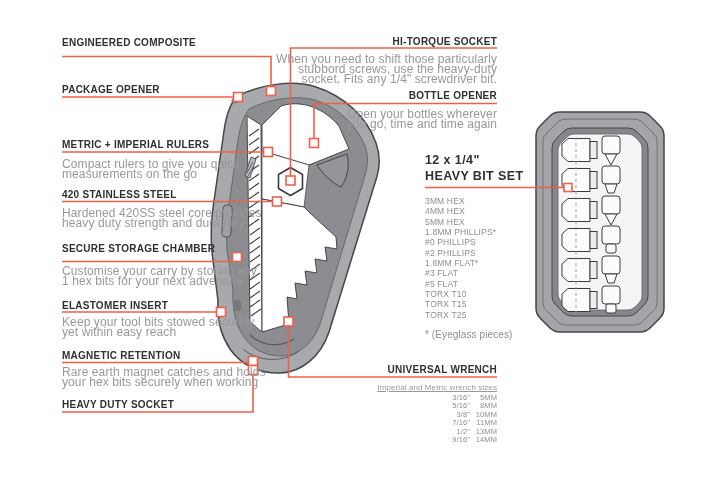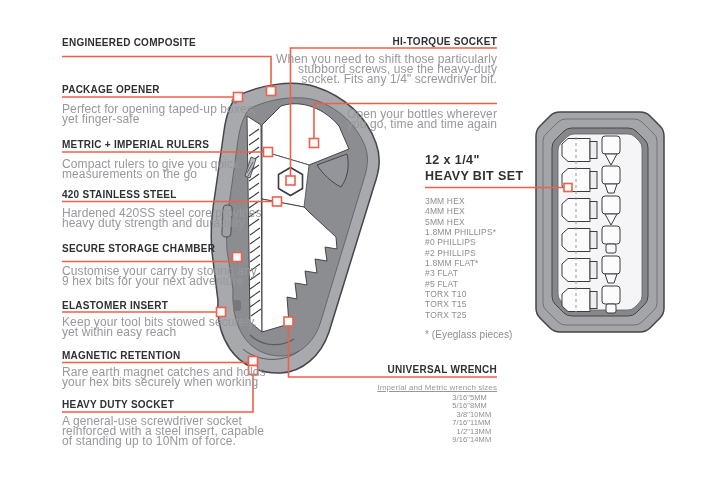--- a/index.html
+++ b/index.html
@@ -26,21 +26,21 @@
   .bitlist div{
     font-size:8.5px;color:#8d8e92;line-height:10.35px;letter-spacing:.15px;
     white-space:nowrap;
   }
   .footnote{font-size:10px;color:#8d8e92;letter-spacing:.1px;}
   .wr-sub{font-size:8px;color:#97989c;letter-spacing:.1px;text-decoration:underline;}
   .wrtable{width:240px;}
   .wr-row{display:flex;justify-content:flex-end;line-height:8.4px;}
   .wr-row span{font-size:7.5px;color:#8d8e92;letter-spacing:.1px;}
   .wr-c0{display:inline-block;width:40px;text-align:right;}
-  .wr-c1{display:inline-block;width:27px;text-align:left;}
+  .wr-c1{display:inline-block;width:27px;text-align:right;}
 </style>
 </head>
 <body>
 
 <div class="stage">
 
   <svg class="art" width="720" height="480" viewBox="0 0 720 480">
 
     <g>
 
@@ -155,53 +155,49 @@
       <rect x="286" y="176" width="9" height="9"></rect>
       <rect x="309.5" y="138.5" width="9" height="9"></rect>
       <rect x="564" y="183.5" width="8" height="8"></rect>
       <rect x="284" y="317" width="9" height="9"></rect>
     </g>
   </svg>
 
   <div class="txt co-title" style="left:62px;top:38px">ENGINEERED COMPOSITE</div>
 
   <div class="txt co-title" style="left:62px;top:85px">PACKAGE OPENER</div>
-  <div class="txt co-desc" style="left:62px;top:104px">Perfect for opening taped-up boxes,
-yet finger-safe</div>
 
   <div class="txt co-desc" style="left:62px;top:159px">Compact rulers to give you quick
 measurements on the go</div>
   <div class="txt co-title" style="left:62px;top:140px">METRIC + IMPERIAL RULERS</div>
 
   <div class="txt co-title" style="left:62px;top:190px">420 STAINLESS STEEL</div>
   <div class="txt co-desc" style="left:62px;top:208px">Hardened 420SS steel core provides
 heavy duty strength and durability</div>
 
   <div class="txt co-title" style="left:62px;top:244px">SECURE STORAGE CHAMBER</div>
   <div class="txt co-desc" style="left:62px;top:266px">Customise your carry by storing any
-9 hex bits for your next adventure</div>
+1 hex bits for your next adventure</div>
 
   <div class="txt co-title" style="left:62px;top:301px">ELASTOMER INSERT</div>
   <div class="txt co-desc" style="left:62px;top:317px">Keep your tool bits stowed securely,
 yet within easy reach</div>
 
   <div class="txt co-title" style="left:62px;top:351px">MAGNETIC RETENTION</div>
   <div class="txt co-desc" style="left:62px;top:367px">Rare earth magnet catches and holds
 your hex bits securely when working</div>
 
   <div class="txt co-title" style="left:62px;top:400px">HEAVY DUTY SOCKET</div>
-  <div class="txt co-desc" style="left:62px;top:416px">A general-use screwdriver socket
-reinforced with a steel insert, capable
-of standing up to 10Nm of force.</div>
 
   <div class="txt co-title r" style="right:223px;top:37px">HI-TORQUE SOCKET</div>
   <div class="txt co-desc r" style="right:223px;top:54px">When you need to shift those particularly
 stubbord screws, use the heavy-duty
 socket. Fits any 1/4" screwdriver bit.</div>
 
+  <div class="txt co-title r" style="right:223px;top:91px">BOTTLE OPENER</div>
   <div class="txt co-desc r" style="right:223px;top:109px">Open your bottles wherever
 you go, time and time again</div>
 
   <div class="txt bigtitle" style="left:425px;top:153px">
     <div>12 x 1/4"</div>
     <div>HEAVY BIT SET</div>
   </div>
   <div class="txt bitlist" style="left:425px;top:196px">
       <div>3MM HEX</div>
       <div>4MM HEX</div>

